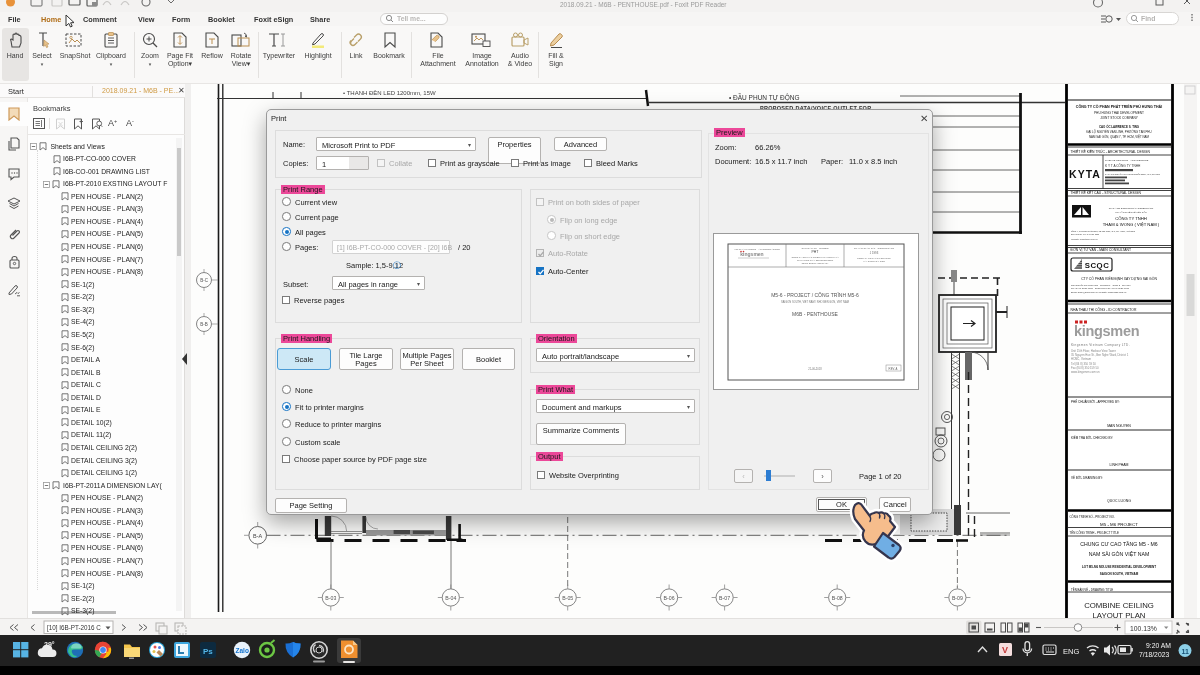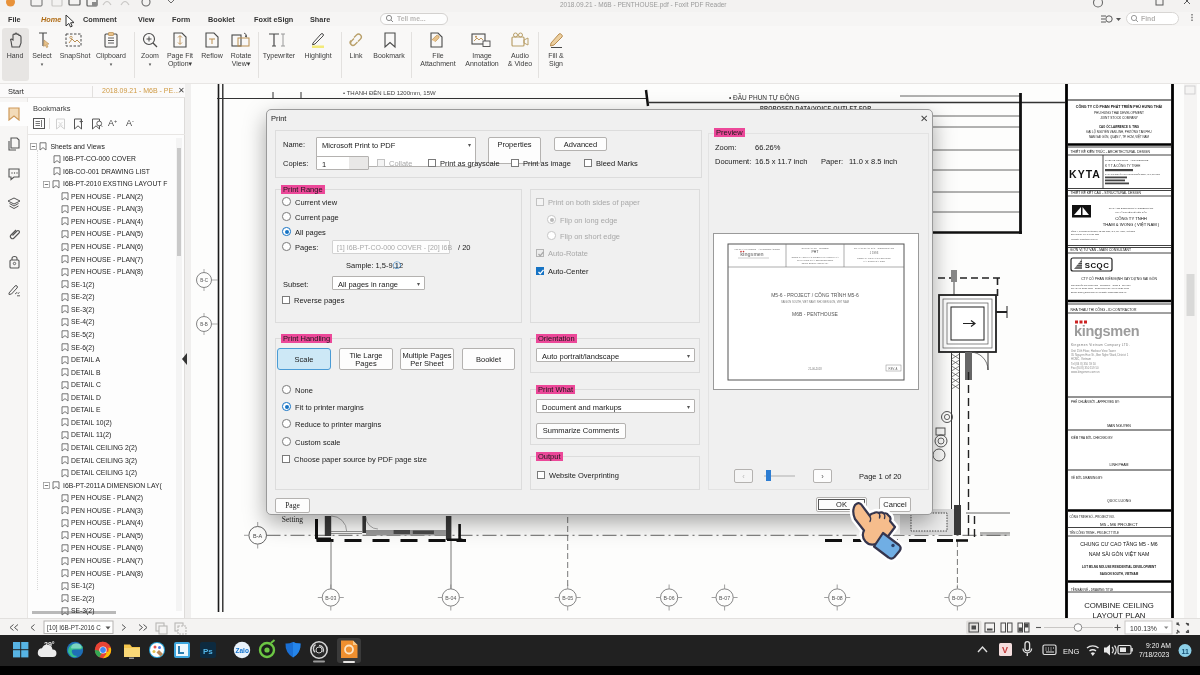--- a/index.html
+++ b/index.html
@@ -58,21 +58,21 @@
     <circle cx="146" cy="2" r="4" fill="none" stroke="#6a6a6a" stroke-width="1.1"></circle>
     <path d="M168 0 l3 3 3-3" fill="none" stroke="#6a6a6a" stroke-width="1"></path>
     <text x="560" y="7" font-size="6.5" fill="#9a9a9a" font-family="Liberation Sans">2018.09.21 - M6B - PENTHOUSE.pdf - Foxit PDF Reader</text>
     <circle cx="1098" cy="2.5" r="4.5" fill="none" stroke="#6a6a6a" stroke-width="1.1"></circle>
     <rect x="1156" y="-2" width="7" height="7" fill="none" stroke="#5a5a5a" stroke-width="1"></rect>
     <path d="M1184 -2 l6 6 M1190 -2 l-6 6" stroke="#5a5a5a" stroke-width="1"></path>
   </svg>
 </div>
 <div class="abs" id="menubar">
   <span class="menu-item" style="left:8px;">File</span>
-  <span class="menu-item" style="left:41px; color:#b06c15; border-bottom:4px solid #c2410c; padding-bottom:2px;font-style:italic;">Home</span>
+  <span class="menu-item" style="left:41px; color:#b06c15; border-bottom:4px solid #c2410c; padding-bottom:2px;">Home</span>
   <span class="menu-item" style="left:83px;">Comment</span>
   <span class="menu-item" style="left:138px;">View</span>
   <span class="menu-item" style="left:172px;">Form</span>
   <span class="menu-item" style="left:208px;">Booklet</span>
   <span class="menu-item" style="left:254px;">Foxit eSign</span>
   <span class="menu-item" style="left:310px;">Share</span>
   <span class="menu-item" style="left:348px;margin-top:47px;">Help</span>
   <span style="position:absolute; left:380px; top:1px; width:68px; height:12px; border:1px solid #d4d2d0; border-radius:6px; background:#fdfdfd;"></span>
   <svg width="10" height="10" style="position:absolute; left:385px; top:2px;">
       <circle cx="4" cy="4" r="2.6" fill="none" stroke="#8a8a8a" stroke-width="1"></circle>
@@ -816,21 +816,21 @@
       <text x="1181.5" y="18.5" font-size="7" fill="#1a5276" font-weight="bold">11</text>
   </svg>
 </div>
 <div class="abs" id="blackstrip"></div>
 <div class="abs" id="dialog">
   <div class="lbl" style="left:4px; top:4px;">Print</div>
   <div class="lbl" style="left:653px; top:3px; font-size:10px; color:#444;">✕</div>
 
   <div class="grp" style="left:8px; top:20px; width:427px; height:48px;"></div>
   <div class="lbl" style="left:16px; top:30px;">Name:</div>
-  <div class="dd" style="left:49px; top:27px; width:160px; height:30px;">
+  <div class="dd" style="left:49px; top:27px; width:160px; height:14px;">
       <span style="position:absolute; left:5px; top:3px;">Microsoft Print to PDF</span>
       <span class="arr">▾</span>
     </div>
   <div class="btn" style="left:221px; top:27px; width:53px; height:27px; line-height:13px;">Properties</div>
   <div class="btn" style="left:287px; top:27px; width:53px; height:14px; line-height:13px;">Advanced</div>
   <div class="lbl" style="left:16px; top:49px;">Copies:</div>
   <div class="dd" style="left:49px; top:46px; width:53px; height:14px;">
       <span style="position:absolute; left:5px; top:3px;">1</span>
       <span style="position:absolute; right:0; top:0; width:19px; height:12px; background:#e9e8e7;"></span>
     </div>
@@ -910,21 +910,21 @@
       <span style="position:absolute; left:5px; top:3px;">Auto portrait/landscape</span>
       <span class="arr">▾</span>
     </div>
 
   <div class="grp" style="left:263px; top:279px; width:170px; height:56px;"></div>
   <div class="grplabel" style="left:269px; top:275px;">Print What</div>
   <div class="dd" style="left:269px; top:289px; width:159px; height:14px;">
       <span style="position:absolute; left:5px; top:3px;">Document and markups</span>
       <span class="arr">▾</span>
     </div>
-  <div class="btn" style="left:269px; top:313px; width:90px; height:16px; line-height:13px;">Summarize Comments</div>
+  <div class="btn" style="left:269px; top:313px; width:90px; height:22px; line-height:13px;">Summarize Comments</div>
 
   <div class="grp" style="left:263px; top:346px; width:170px; height:34px;"></div>
   <div class="grplabel" style="left:269px; top:342px;">Output</div>
   <div class="cb" style="left:270px; top:361px;"></div>
   <div class="lbl" style="left:282px; top:361px;">Website Overprinting</div>
 
   <div class="grp" style="left:441px; top:23px; width:221px; height:357px; border-color:#e3e3e3;"></div>
   <div class="grplabel" style="left:447px; top:18px;">Preview</div>
   <div class="lbl" style="left:448px; top:33px;">Zoom:</div>
   <div class="lbl" style="left:488px; top:33px;">66.26%</div>
@@ -959,21 +959,21 @@
       <rect x="172" y="131" width="15" height="6" fill="none" stroke="#888" stroke-width="0.5"></rect>
       <text x="179" y="135.5" font-size="2.8" text-anchor="middle" fill="#666">REV. A</text>
     </svg>
   </div>
   <div class="btn" style="left:467px; top:359px; width:19px; height:14px; line-height:13px; color:#b9b9b9; background:#f5f5f5;">‹</div>
   <div style="position:absolute; left:497px; top:364.5px; width:31px; height:2px; background:#cfcfcf;"></div>
   <div style="position:absolute; left:499px; top:360px; width:5px; height:11px; background:#2d7dd2;"></div>
   <div class="btn" style="left:546px; top:359px; width:19px; height:14px; line-height:13px; color:#555;">›</div>
   <div class="lbl" style="left:592px; top:362px;">Page 1 of 20</div>
 
-  <div class="btn" style="left:8px; top:388px; width:35px; height:15px; line-height:14px;font-family:Liberation Serif, serif;">Page Setting</div>
+  <div class="btn" style="left:8px; top:388px; width:72px; height:15px; line-height:14px;">Page Setting</div>
   <div class="btn" style="left:549px; top:387px; width:51px; height:15px; line-height:14px; outline:1px solid #555; outline-offset:-3px;">OK</div>
   <div class="btn" style="left:612px; top:387px; width:32px; height:15px; line-height:14px;">Cancel</div>
 </div>
 <svg class="abs" width="66" height="64" viewBox="0 0 66 64" style="left:846px; top:500px; z-index:50;">
   <g stroke="#fff" stroke-width="7" fill="none" stroke-linejoin="round" stroke-linecap="round">
     <path d="M9 5 Q12.5 1.5 15 4.2 L23.5 15.5 Q25 13.5 28 13 Q30.5 11.5 33 13 Q35.5 11.5 38 13.5 Q41 12.5 42.5 15.5 Q45.5 17 44 21 L49 27 L41.5 37 L31 43.5 Q24 46.5 19.5 41.5 Q15 36 18 30.5 L9 19 Q5.5 11 9 5 Z"></path>
     <path d="M37 33 L53 45 Q56 47.5 53.5 51 L48.5 57 Q45.5 60 42.5 57.5 L28 46.5 Z"></path>
   </g>
   <path d="M9 5 Q12.5 1.5 15 4.2 L23.5 15.5 Q25 13.5 28 13 Q30.5 11.5 33 13 Q35.5 11.5 38 13.5 Q41 12.5 42.5 15.5 Q45.5 17 44 21 L49 27 L41.5 37 L31 43.5 Q24 46.5 19.5 41.5 Q15 36 18 30.5 L9 19 Q5.5 11 9 5 Z" fill="#f6bd8c" stroke="#35354d" stroke-width="2.2" stroke-linejoin="round"></path>
   <path d="M23.5 15.5 Q25.5 18.5 24 21.5 M33 13 Q34.5 15.5 33.5 18 M38 13.5 Q39.5 16 38.5 18.5" fill="none" stroke="#35354d" stroke-width="1.4" stroke-linecap="round"></path>

